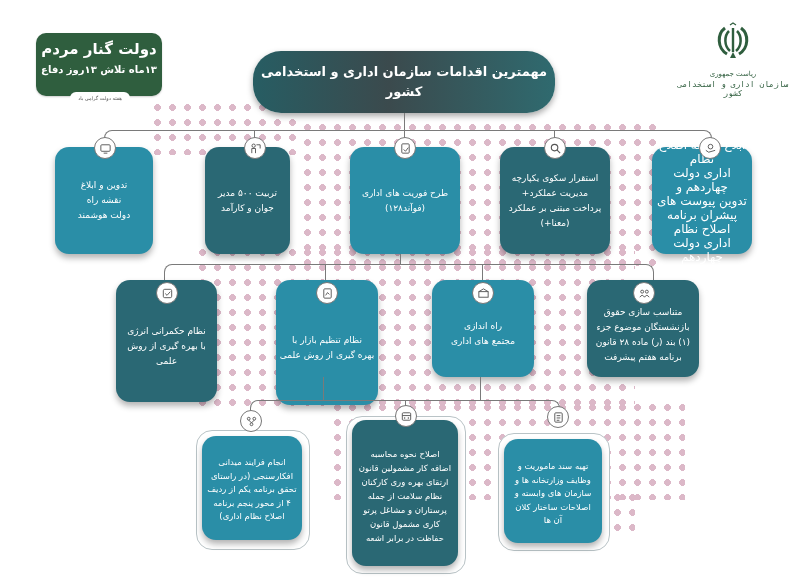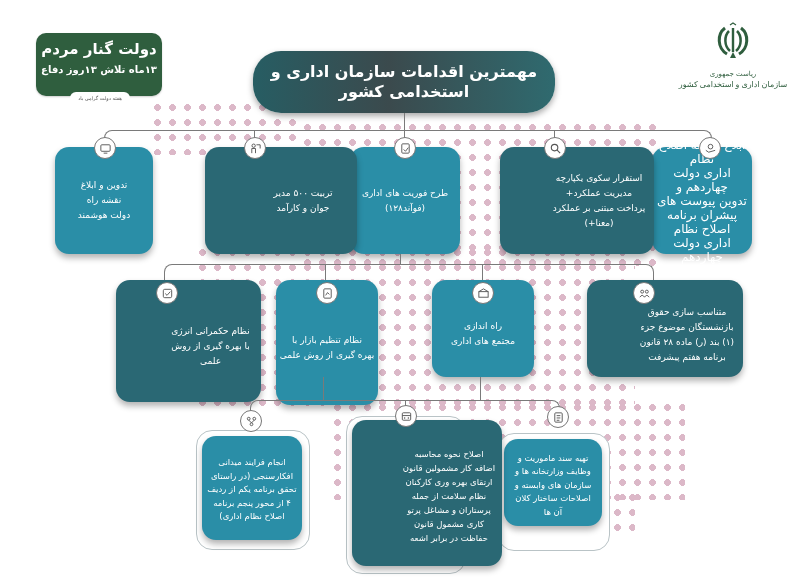--- a/index.html
+++ b/index.html
@@ -20,45 +20,45 @@
   }
   .logo-left .l1 { font-size:15px; font-weight:bold; padding-top:7px; direction:rtl; letter-spacing:.5px; }
   .logo-left .l2 { font-size:10px; font-weight:bold; margin-top:6px; direction:rtl; }
   .logo-left .tag {
     position:absolute; left:34px; bottom:-8px; width:60px; height:12px;
     background:#fff; border-radius:6px; font-size:5px; color:#555; line-height:12px; direction:rtl;
   }
   .logo-right { position:absolute; left:668px; top:22px; width:130px; text-align:center; color:#2f5e3e; }
   .emblem { width:36px; height:38px; margin:0 auto; }
   .logo-right .t1 { font-family:"DejaVu Serif", serif; font-size:7px; margin-top:6px; direction:rtl; }
-  .logo-right .t2 { font-family:Liberation Serif, serif; font-size:8px; margin-top:2px; direction:rtl; }
+  .logo-right .t2 { font-family:Liberation Mono, monospace; font-size:8px; margin-top:2px; direction:rtl; }
 
   .title {
     position:absolute; left:253px; top:51px; width:302px; height:62px;
     border-radius:28px;
     background:linear-gradient(90deg,#275d63 0%, #3b4a4d 45%, #2f6a6f 100%);
     color:#fff; text-align:center; direction:rtl;
     box-shadow:0 3px 6px rgba(0,0,0,.35);
     display:flex; flex-direction:column; justify-content:center;
-    font-size:16px; line-height:20px; font-weight:bold;
+    font-size:13px; line-height:20px; font-weight:bold;
   }
   .line { position:absolute; background:#7a7a7a; }
   .vline { width:1px; }
   .bracket {
     position:absolute; border:1px solid #7a7a7a; border-bottom:none;
     border-radius:8px 8px 0 0;
   }
   .box {
     position:absolute; border-radius:14px; color:#fff; direction:rtl;
     text-align:center; display:flex; flex-direction:column; justify-content:center;
     box-shadow:0 4px 6px rgba(0,0,0,.3);
     font-size:9px; line-height:15px;
   }
   .box.teal { background:#2a8ea7; }
-  .box.dark { background:#2a6874;padding-left:44px; }
+  .box.dark { background:#2a6874; }
   .frame {
     position:absolute; border:1px solid #b9c3c6; border-radius:16px; background:#fff;
   }
   .icon-badge {
     position:absolute; width:20px; height:20px; border-radius:50%;
     background:#fff; border:1px solid #777; display:flex; align-items:center; justify-content:center;
   }
   .icon-badge svg { width:13px; height:13px; }
 </style>
 </head>
@@ -131,21 +131,21 @@
   <div>طرح فوریت های اداری</div>
   <div>(فوآند۱۲۸)</div>
 </div>
 <div class="icon-badge" style="left:394px;top:137px;">
   <svg viewBox="0 0 14 14">
       <rect x="3" y="2" width="8" height="10" rx="1" fill="none" stroke="#555" stroke-width="1"></rect>
       <path d="M5 8 L7 10 L10 6" fill="none" stroke="#555" stroke-width="1"></path>
     </svg>
 </div>
 
-<div class="box dark" style="left:205px;top:147px;width:108px;height:107px;">
+<div class="box dark" style="left:205px;top:147px;width:85px;height:107px;">
   <div>تربیت ۵۰۰ مدیر</div>
   <div>جوان و کارآمد</div>
 </div>
 <div class="icon-badge" style="left:244px;top:137px;">
   <svg viewBox="0 0 14 14">
       <circle cx="5" cy="4" r="1.8" fill="none" stroke="#555" stroke-width="1"></circle>
       <path d="M3 12 L3 7 L7 7 L7 12" fill="none" stroke="#555" stroke-width="1"></path>
       <path d="M8 3 L12 3 L12 7" fill="none" stroke="#555" stroke-width="1"></path>
     </svg>
 </div>
@@ -217,21 +217,21 @@
       <path d="M4.5 7 L6.5 9 L10 5" fill="none" stroke="#555" stroke-width="1"></path>
     </svg>
 </div>
 
 <div class="line vline" style="left:323px;top:377px;height:23px;"></div>
 <div class="line vline" style="left:480px;top:377px;height:23px;"></div>
 <div class="bracket" style="left:250px;top:400px;width:308px;height:14px;"></div>
 <div class="line vline" style="left:405px;top:400px;height:14px;"></div>
 
 <div class="frame" style="left:498px;top:433px;width:110px;height:116px;"></div>
-<div class="box teal" style="left:504px;top:439px;width:98px;height:87px;font-size:8.5px;line-height:13.5px;">
+<div class="box teal" style="left:504px;top:439px;width:98px;height:104px;font-size:8.5px;line-height:13.5px;">
   <div style="height:6px"></div>
   <div>تهیه سند ماموریت و</div>
   <div>وظایف وزارتخانه ها و</div>
   <div>سازمان های وابسته و</div>
   <div>اصلاحات ساختار کلان</div>
   <div>آن ها</div>
 </div>
 <div class="icon-badge" style="left:547px;top:406px;">
   <svg viewBox="0 0 14 14">
       <rect x="3" y="2" width="8" height="10" rx="1" fill="none" stroke="#555" stroke-width="1"></rect>

